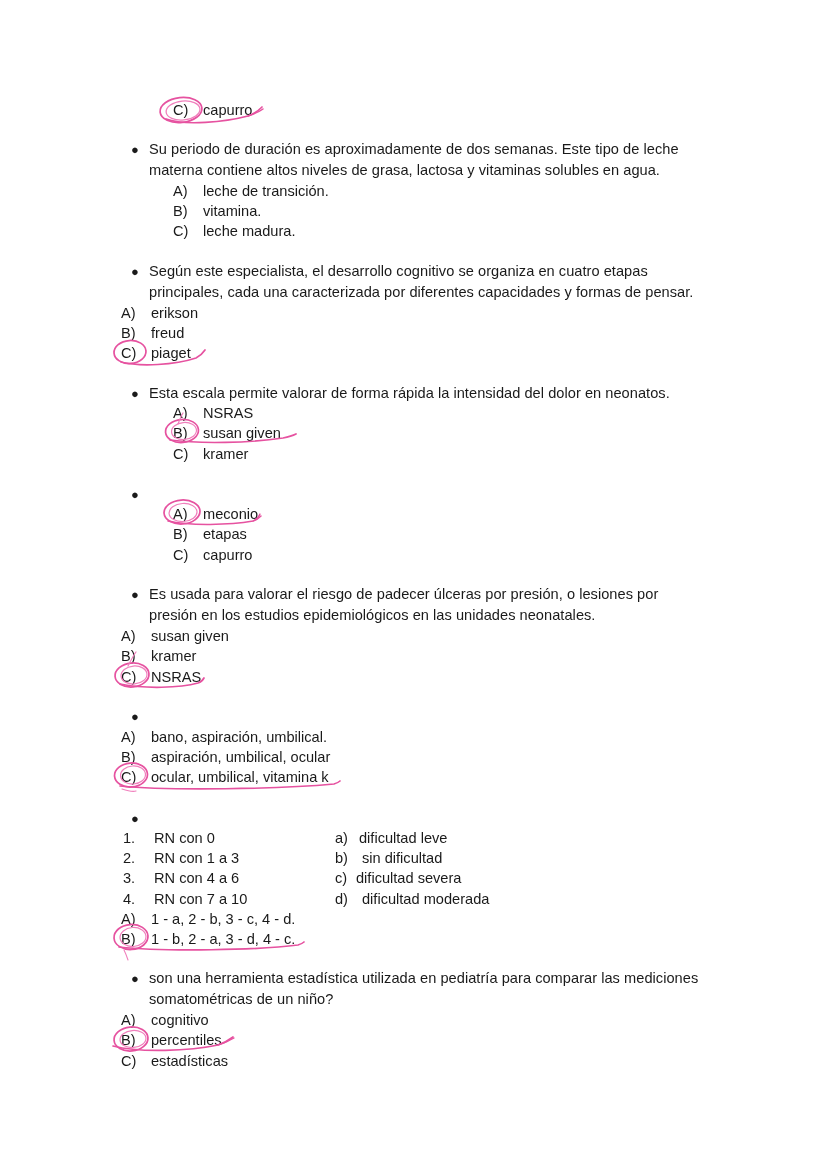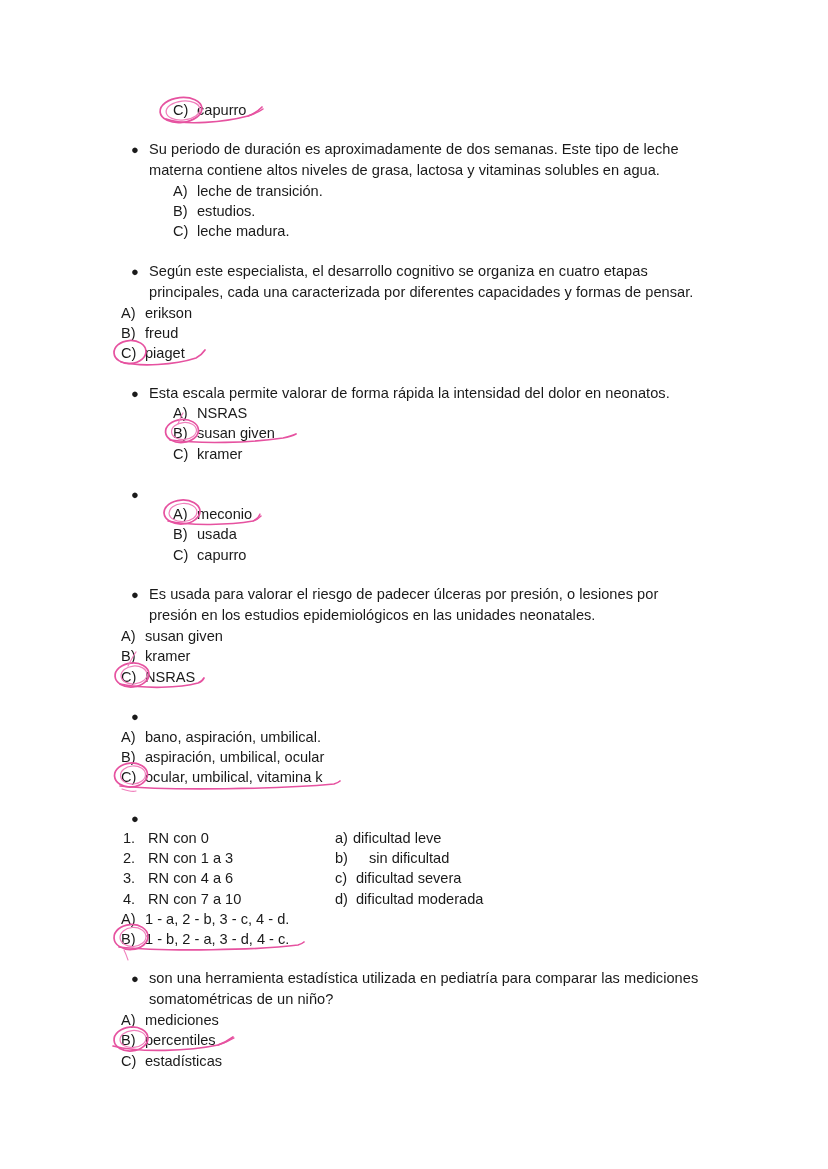--- a/index.html
+++ b/index.html
@@ -50,20 +50,21 @@
     align-items: baseline;
     font-size: 14.6px;
     line-height: 20px;
     white-space: nowrap;
   }
   .opt .mark {
     flex: 0 0 auto;
     min-width: 24px;
   }
   .opt .lbl {
+    margin-left: 6px;
   }
   .opt.num .mark { min-width: 25px; }
 
   
   .ink {
     position: absolute;
     left: 0;
     top: 0;
     width: 828px;
     height: 1169px;
@@ -89,21 +90,21 @@
   <div class="qblock" style="left:130px; top:139px; width:580px;">
     <span class="bullet">●</span>
     <span class="qtext">Su periodo de duración es aproximadamente de dos semanas. Este tipo de leche materna contiene altos niveles de grasa, lactosa y vitaminas solubles en agua.</span>
   </div>
   <div class="opt" style="left:173px; top:181px;">
     <span class="mark">A)</span>
     <span class="lbl">leche de transición.</span>
   </div>
   <div class="opt" style="left:173px; top:201px;">
     <span class="mark">B)</span>
-    <span class="lbl">estudios.</span>
+    <span class="lbl">vitamina.</span>
   </div>
   <div class="opt" style="left:173px; top:221px;">
     <span class="mark">C)</span>
     <span class="lbl">leche madura.</span>
   </div>
 
   <div class="qblock" style="left:130px; top:261px; width:593px;">
     <span class="bullet">●</span>
     <span class="qtext">Según este especialista, el desarrollo cognitivo se organiza en cuatro etapas principales, cada una caracterizada por diferentes capacidades y formas de pensar.</span>
   </div>
@@ -139,21 +140,21 @@
 
   <div class="qblock" style="left:130px; top:484px; width:580px;">
     <span class="bullet">●</span>
   </div>
   <div class="opt" style="left:173px; top:504px;">
     <span class="mark">A)</span>
     <span class="lbl">meconio</span>
   </div>
   <div class="opt" style="left:173px; top:524px;">
     <span class="mark">B)</span>
-    <span class="lbl">usada</span>
+    <span class="lbl">etapas</span>
   </div>
   <div class="opt" style="left:173px; top:545px;">
     <span class="mark">C)</span>
     <span class="lbl">capurro</span>
   </div>
 
   <div class="qblock" style="left:130px; top:584px; width:563px;">
     <span class="bullet">●</span>
     <span class="qtext">Es usada para valorar el riesgo de padecer úlceras por presión, o lesiones por presión en los estudios epidemiológicos en las unidades neonatales.</span>
   </div>
@@ -206,47 +207,47 @@
     <span class="mark">4.</span>
     <span class="lbl">RN con 7 a 10</span>
   </div>
 
   <div class="opt" style="left:335px; top:828px;">
     <span class="mark" style="min-width:18px;">a)</span>
     <span class="lbl">dificultad leve</span>
   </div>
   <div class="opt" style="left:335px; top:848px;">
     <span class="mark" style="min-width:18px;">b)</span>
-    <span class="lbl" style="margin-left:16px;">sin dificultad</span>
+    <span class="lbl" style="margin-left:9px;">sin dificultad</span>
   </div>
   <div class="opt" style="left:335px; top:868px;">
     <span class="mark" style="min-width:18px;">c)</span>
     <span class="lbl" style="margin-left:3px;">dificultad severa</span>
   </div>
   <div class="opt" style="left:335px; top:889px;">
     <span class="mark" style="min-width:18px;">d)</span>
-    <span class="lbl" style="margin-left:3px;">dificultad moderada</span>
+    <span class="lbl" style="margin-left:9px;">dificultad moderada</span>
   </div>
 
   <div class="opt" style="left:121px; top:909px;">
     <span class="mark">A)</span>
     <span class="lbl">1 - a, 2 - b, 3 - c, 4 - d.</span>
   </div>
   <div class="opt" style="left:121px; top:929px;">
     <span class="mark">B)</span>
     <span class="lbl">1 - b, 2 - a, 3 - d, 4 - c.</span>
   </div>
 
   <div class="qblock" style="left:130px; top:968px; width:604px;">
     <span class="bullet">●</span>
     <span class="qtext">son una herramienta estadística utilizada en pediatría para comparar las mediciones somatométricas de un niño?</span>
   </div>
   <div class="opt" style="left:121px; top:1010px;">
     <span class="mark">A)</span>
-    <span class="lbl">mediciones</span>
+    <span class="lbl">cognitivo</span>
   </div>
   <div class="opt" style="left:121px; top:1030px;">
     <span class="mark">B)</span>
     <span class="lbl">percentiles</span>
   </div>
   <div class="opt" style="left:121px; top:1051px;">
     <span class="mark">C)</span>
     <span class="lbl">estadísticas</span>
   </div>
 

